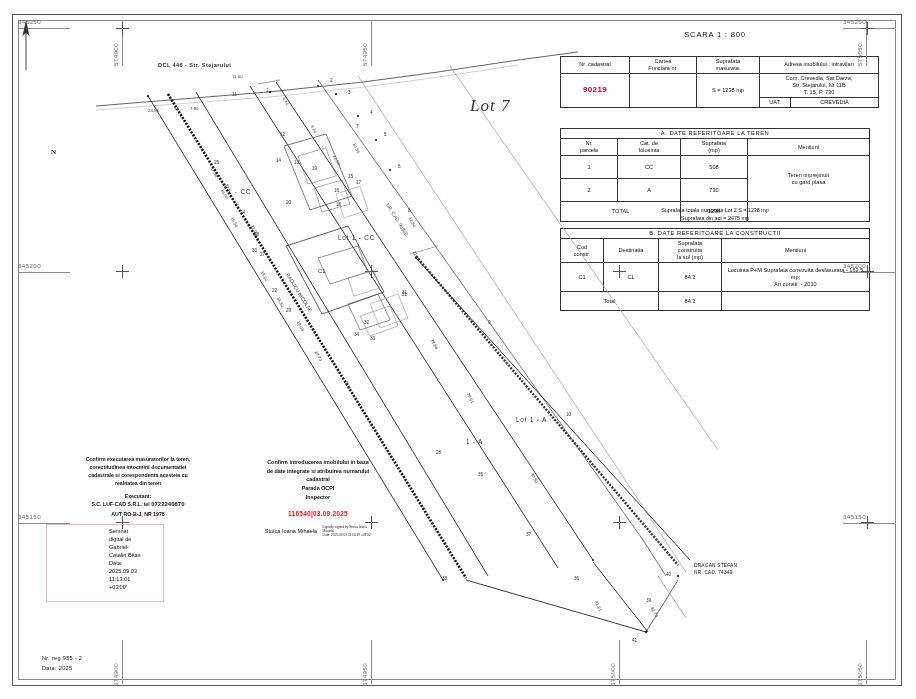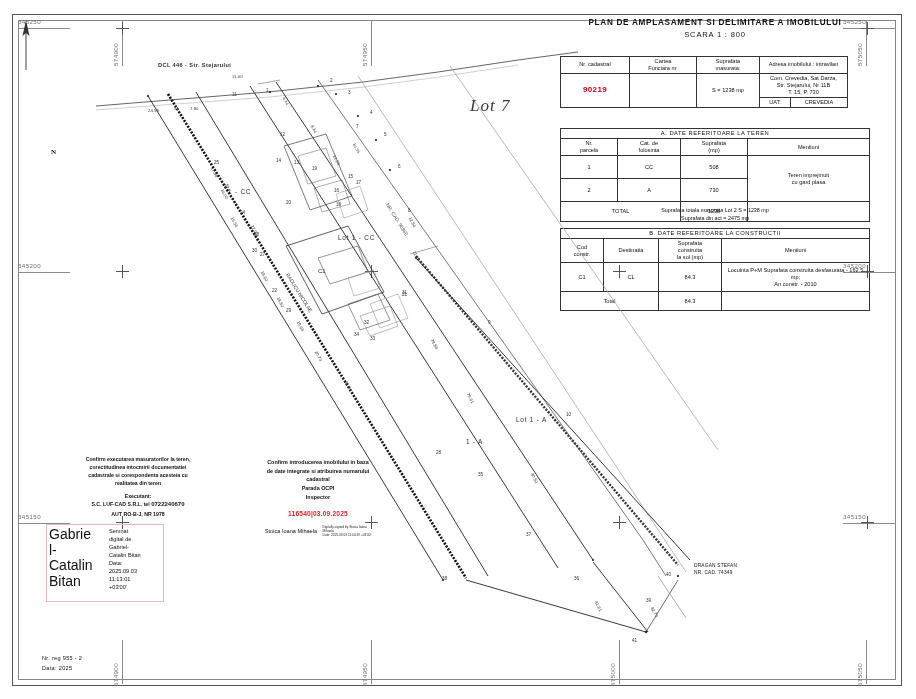--- a/index.html
+++ b/index.html
@@ -8,21 +8,21 @@
   .frame{position:absolute;left:12px;top:14px;width:890px;height:672px;border:1px solid #555;box-sizing:border-box;}
   .inner-frame{position:absolute;left:18px;top:20px;width:878px;height:660px;border:1px solid #888;box-sizing:border-box;}
 
   
   .title1{position:absolute;left:560px;top:18px;width:310px;text-align:center;font-size:8.2px;letter-spacing:.7px;font-weight:bold;}
   .title2{position:absolute;left:560px;top:30px;width:310px;text-align:center;font-size:7.6px;letter-spacing:.8px;}
 
   
   table.cad{position:absolute;border-collapse:collapse;font-size:5.6px;}
   table.cad td,table.cad th{border:1px solid #333;padding:1px 2px;text-align:center;vertical-align:middle;line-height:1.25;font-weight:normal;}
-  .tblA{left:560px;top:56px;width:288px;}
+  .tblA{left:560px;top:56px;width:319px;}
   .tblB{left:560px;top:128px;width:310px;}
   .tblC{left:560px;top:228px;width:310px;}
   .bandhead{font-size:5.8px;letter-spacing:.5px;font-weight:bold;}
   .cadnum{color:#c20016;font-weight:bold;font-size:8px;letter-spacing:.4px;}
   .addr{text-align:center;font-size:5.6px;line-height:1.35;}
   .uatrow td{text-align:left;padding-left:5px;}
   .notes{position:absolute;left:560px;top:206px;width:310px;text-align:center;font-size:5.4px;line-height:1.5;}
 
   
   .gl{position:absolute;font-size:6.2px;color:#6d6d6d;letter-spacing:.4px;white-space:nowrap;}
@@ -60,21 +60,20 @@
   .neighbor{position:absolute;left:676px;top:543px;font-size:4.8px;line-height:1.45;letter-spacing:.2px;}
 </style>
 </head>
 <body>
 
 <div id="sheet">
 
   <div class="frame"></div>
   <div class="inner-frame"></div>
 
-  <div class="title1">PLAN DE AMPLASAMENT SI DELIMITARE A IMOBILULUI</div>
   <div class="title2">SCARA 1 : 800</div>
 
   <table class="cad tblA">
     <tbody>
         <tr>
       <td rowspan="2" style="width:64px">Nr. cadastral</td>
       <td rowspan="2" style="width:62px">
         <span>Cartea</span><br>
         <span>Funciara nr.</span>
       </td>
@@ -405,26 +404,20 @@
     <span class="redstamp">116540|03.09.2025</span>
     <span class="inspname">Stoica Ioana Mihaela</span>
     <span class="signmeta">
       <span>Digitally signed by Stoica Ioana</span><br>
       <span>Mihaela</span><br>
       <span>Date: 2025.09.03 11:04:19 +03'00'</span>
     </span>
   </div>
 
   <div class="dsig">
-    <div class="nm">
-      <span>Gabrie</span><br>
-      <span>l-</span><br>
-      <span>Catalin</span><br>
-      <span>Bitan</span>
-    </div>
     <div class="mt">
       <span>Semnat</span><br>
       <span>digital de</span><br>
       <span>Gabriel-</span><br>
       <span>Catalin Bitan</span><br>
       <span>Data:</span><br>
       <span>2025.09.03</span><br>
       <span>11:13:01</span><br>
       <span>+03'00'</span>
     </div>

